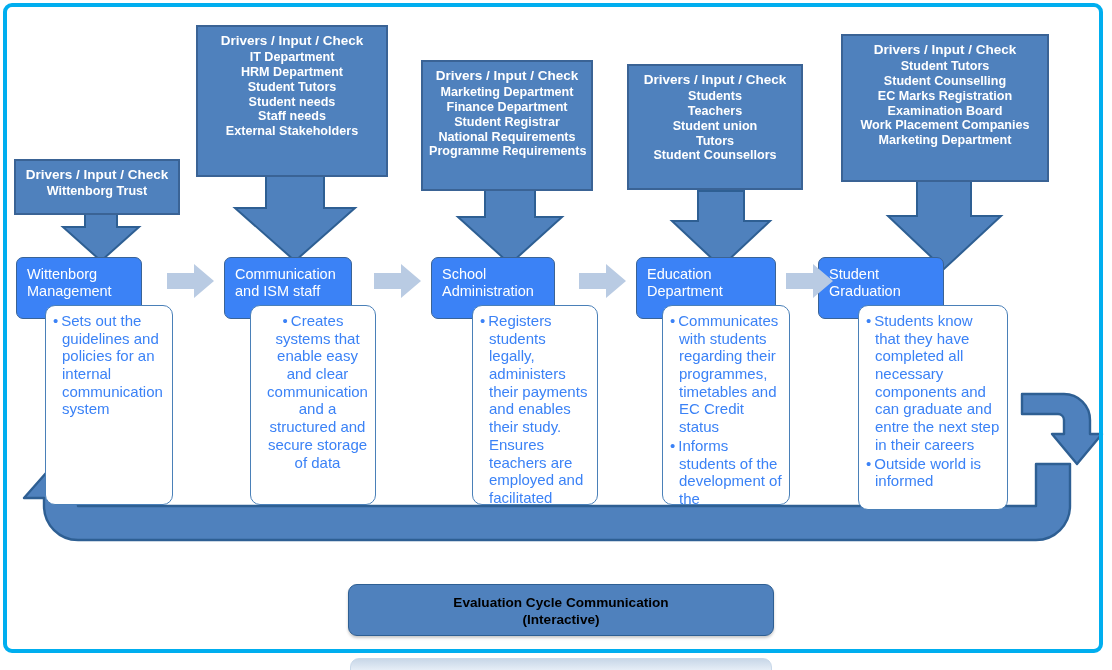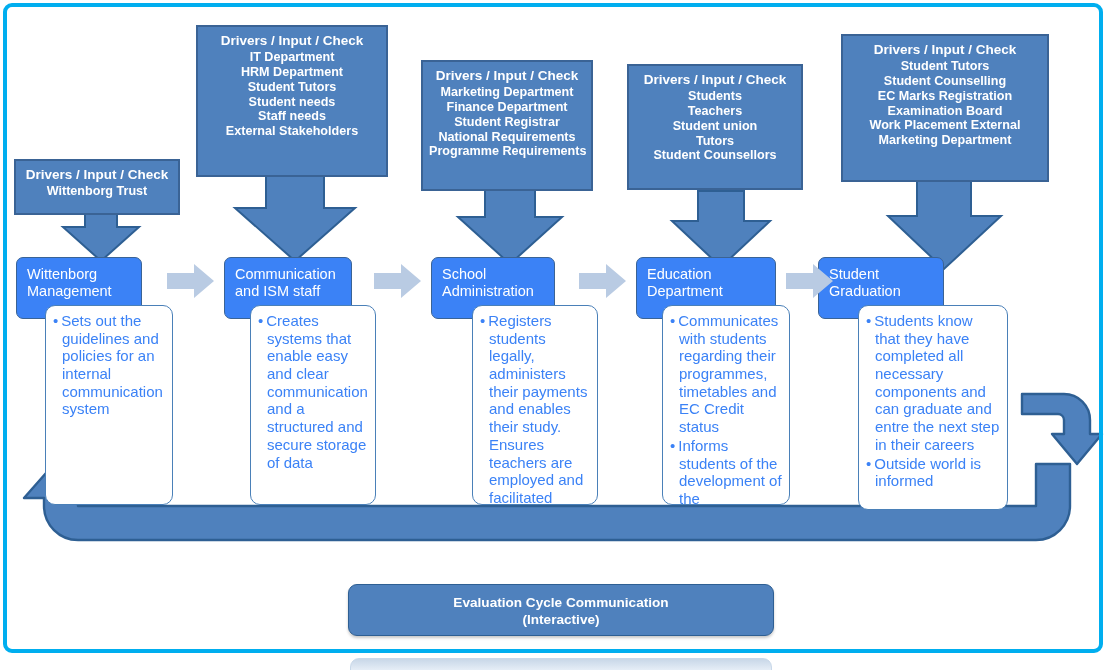--- a/index.html
+++ b/index.html
@@ -106,21 +106,21 @@
   }
   
   #evalbar{
     position:absolute;
     left:348px; top:584px;
     width:426px; height:52px;
     background:#4f81bd;
     border:1.6px solid #2e5f93;
     border-radius:9px;
     box-sizing:border-box;
-    color:#ffffff;
+    color:#000000;
     font-weight:bold;
     font-size:13.6px;
     line-height:1.28;
     text-align:center;
     padding-top:9px;
     z-index:30;
     box-shadow:0 2px 3px rgba(0,0,0,.22);
   }
   
   #ghostbar{
@@ -191,21 +191,21 @@
     <span class="ditem">Tutors</span>
     <span class="ditem">Student Counsellors</span>
   </div>
 
   <div class="driver" style="left:841px; top:34px; width:208px; height:148px;">
     <span class="dtitle">Drivers / Input / Check</span>
     <span class="ditem">Student Tutors</span>
     <span class="ditem">Student Counselling</span>
     <span class="ditem">EC Marks Registration</span>
     <span class="ditem">Examination Board</span>
-    <span class="ditem">Work Placement External</span>
+    <span class="ditem">Work Placement Companies</span>
     <span class="ditem">Marketing Department</span>
   </div>
 
   <div class="stage-head" style="left:16px; top:257px; width:126px; height:62px;">
     <span>Wittenborg</span><br>
     <span>Management</span>
   </div>
   <div class="stage-head" style="left:224px; top:257px; width:128px; height:62px;">
     <span>Communication</span><br>
     <span>and ISM  staff</span>
@@ -233,21 +233,21 @@
     <polygon points="0,9 27,9 27,0 47,17 27,34 27,25 0,25" fill="#b9cbe3"></polygon>
   </svg>
   <svg class="chev" style="left:786px; top:264px; width:48px; height:35px;" viewBox="0 0 48 35">
     <polygon points="0,9 27,9 27,0 47,17 27,34 27,25 0,25" fill="#b9cbe3"></polygon>
   </svg>
 
   <div class="stage-body" style="left:45px; top:305px; width:128px; height:200px;">
     <span class="bullet">Sets out the guidelines and policies for an internal communication system</span>
   </div>
 
-  <div class="stage-body" style="left:250px; top:305px; width:126px; height:200px;">
+  <div class="stage-body" style="left:250px; top:305px; width:126px; height:200px;text-align:center;">
     <span class="bullet">Creates systems that enable easy and clear communication and a structured and secure storage of data</span>
   </div>
 
   <div class="stage-body" style="left:472px; top:305px; width:126px; height:200px;">
     <span class="bullet">Registers students legally, administers their payments and enables their study. Ensures teachers are employed and facilitated</span>
   </div>
 
   <div class="stage-body" style="left:662px; top:305px; width:128px; height:200px;">
     <span class="bullet">Communicates with students regarding their programmes, timetables and EC Credit status</span>
     <span class="bullet">Informs students of the development of the programmes</span>

